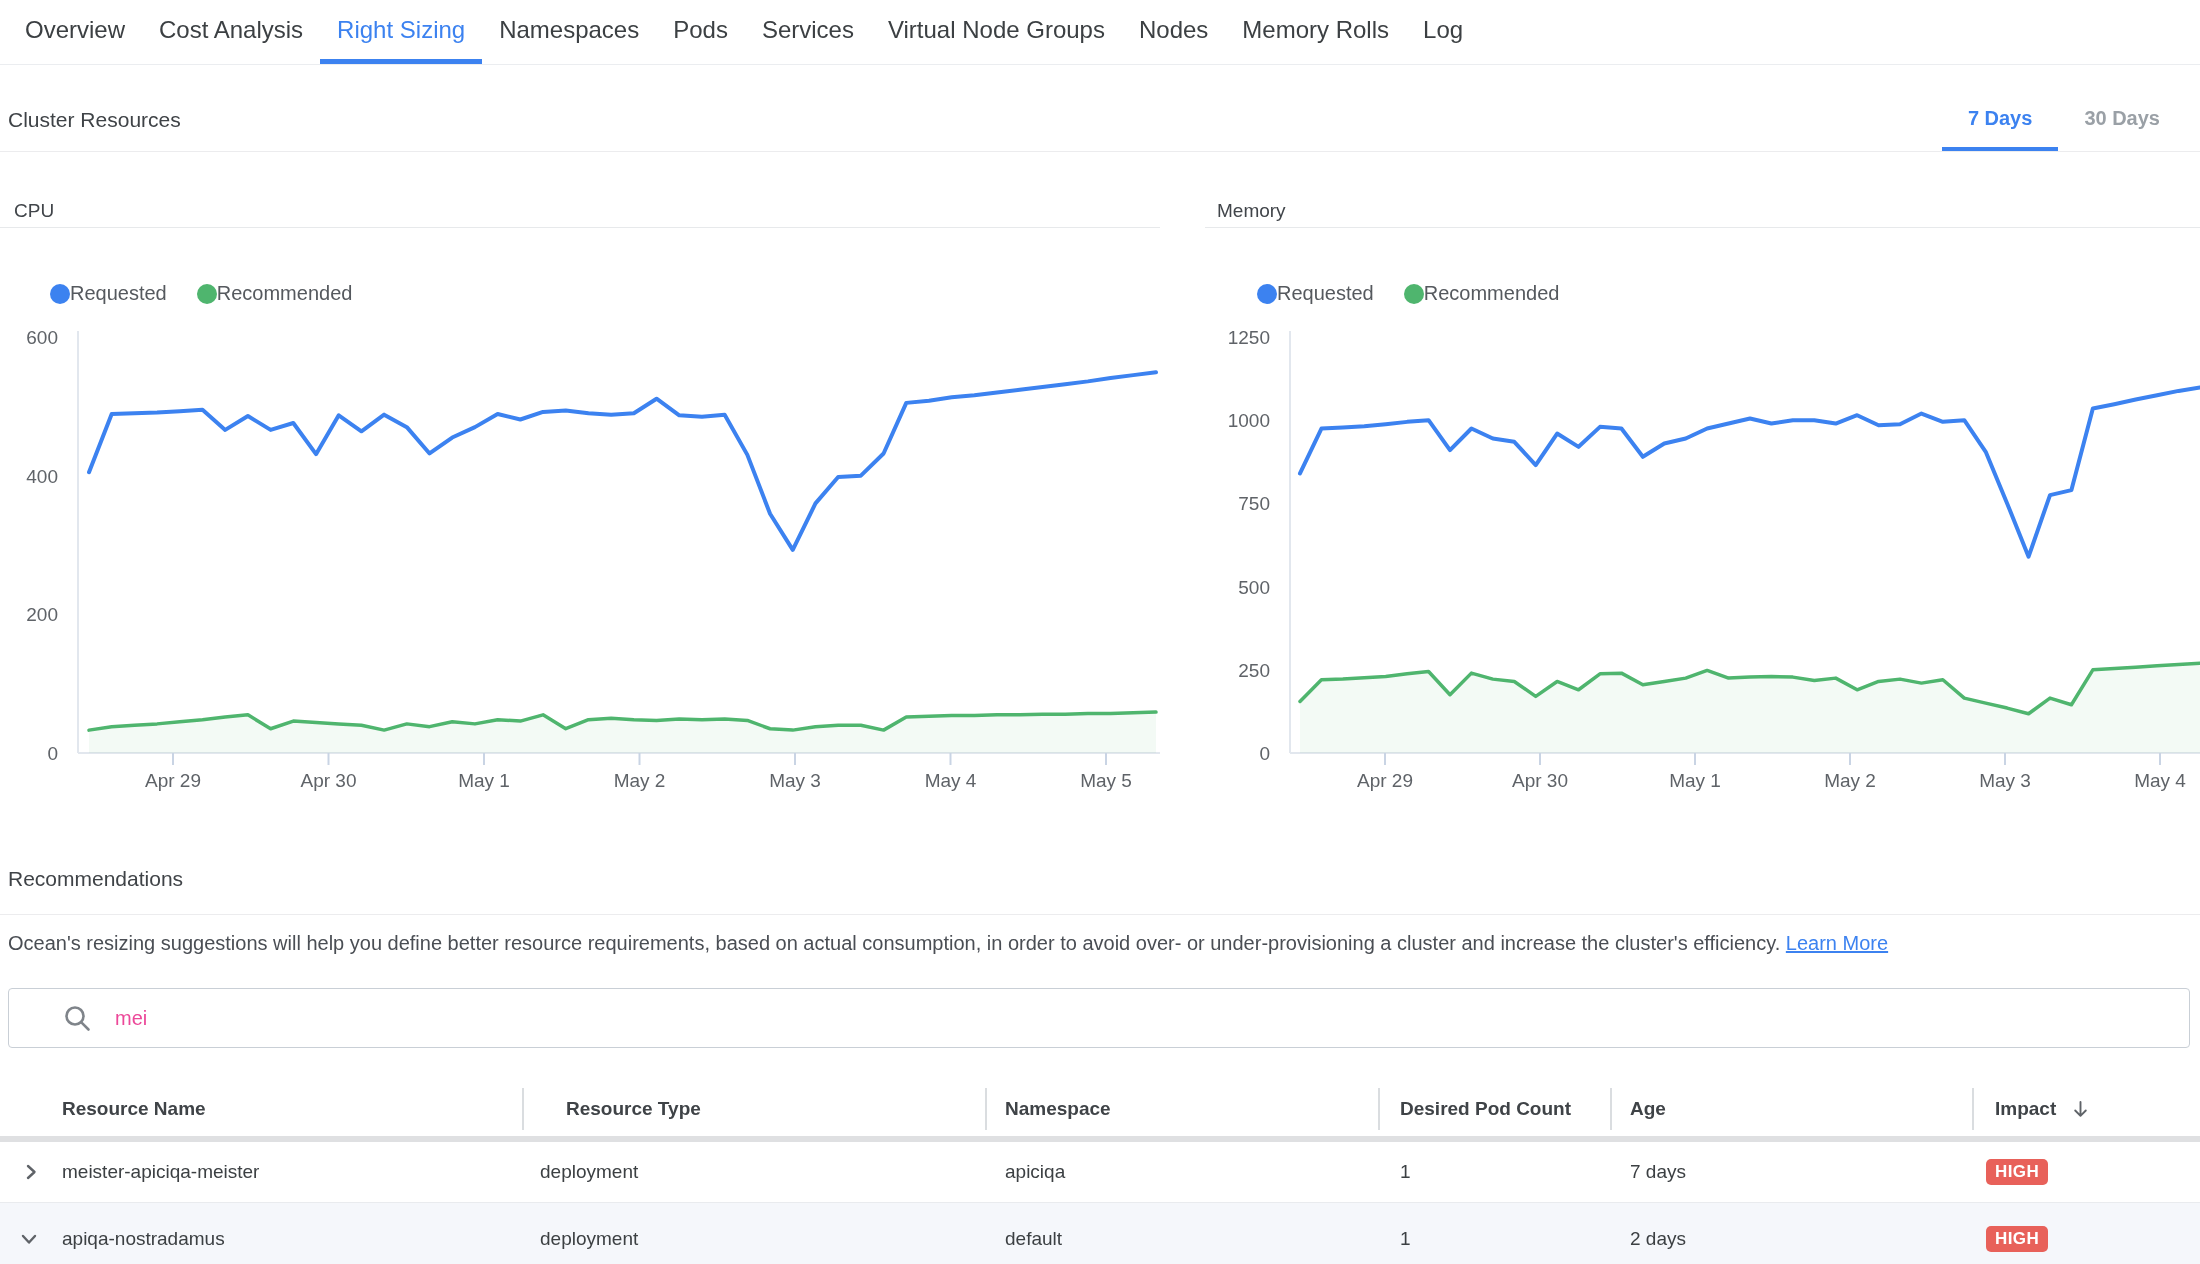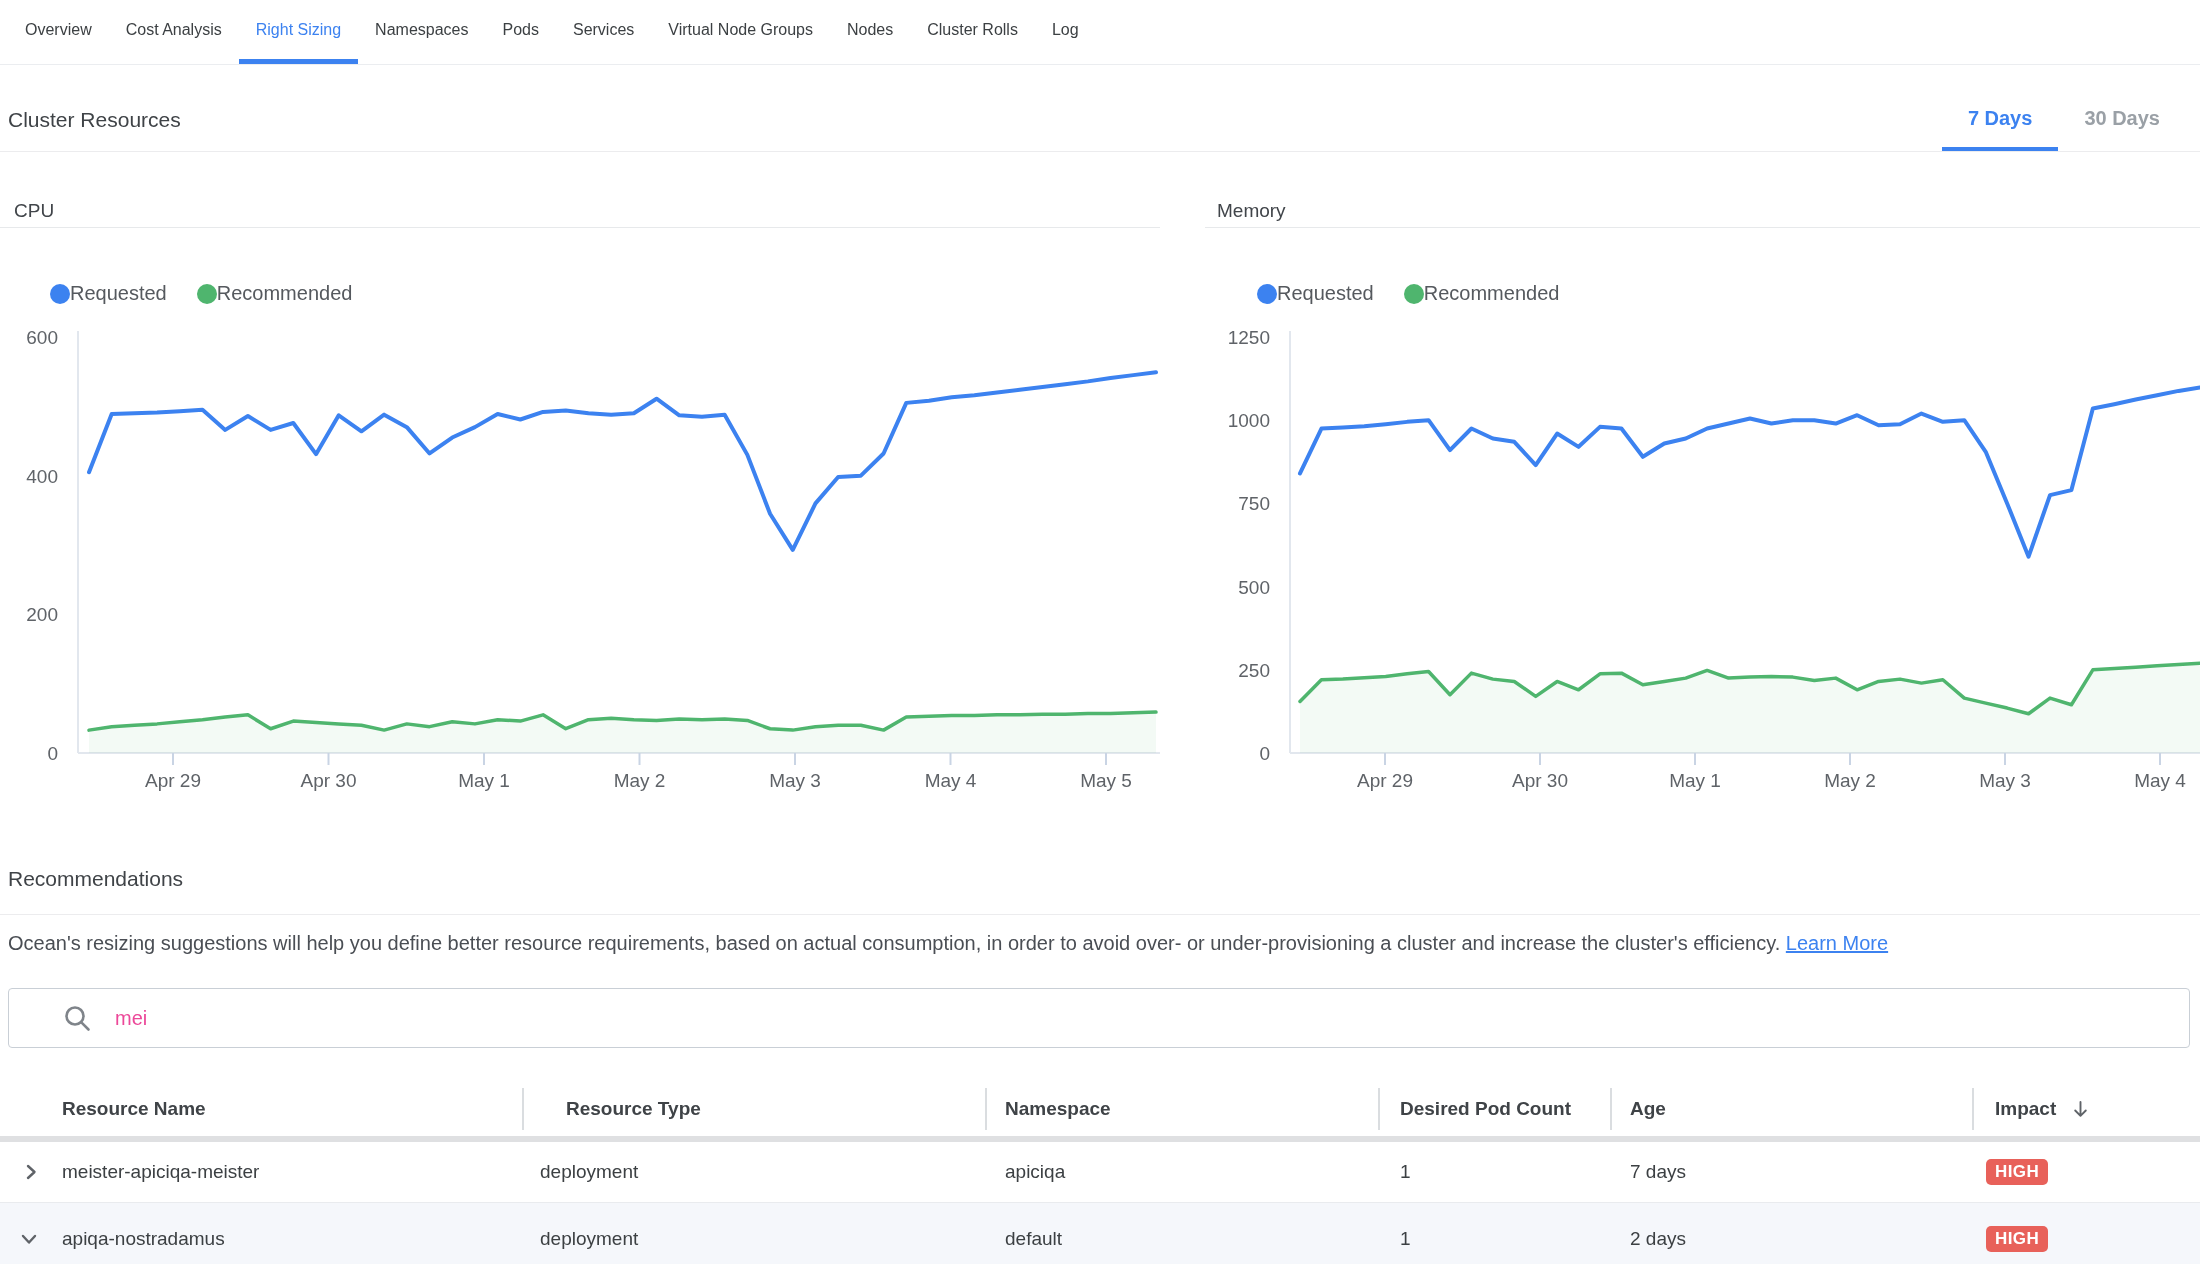--- a/index.html
+++ b/index.html
@@ -2,21 +2,21 @@
 <html><head>
 <meta charset="utf-8">
 <style>
   html,body{margin:0;padding:0;background:#fff;}
   .page{position:relative;width:2200px;height:1264px;background:#fff;overflow:hidden;
         font-family:"Liberation Sans","DejaVu Sans",sans-serif;color:#3c4043;}
 
   
   .topnav{position:absolute;top:0;left:0;right:0;height:64px;display:flex;align-items:stretch;
           padding-left:8px;border-bottom:1px solid #ebedf0;background:#fff;}
-  .tab{display:flex;align-items:center;padding:4px 17px;font-size:16px;color:#3c4043;
+  .tab{display:flex;align-items:center;padding:4px 17px;font-size:24px;color:#3c4043;
        border-bottom:5px solid transparent;box-sizing:border-box;cursor:pointer;white-space:nowrap;}
   .tab.active{color:#3c82f0;border-bottom-color:#3c82f0;}
 
   
   .section-title{position:absolute;left:8px;top:108px;font-size:21px;color:#3f4347;}
   .range-toggle{position:absolute;top:97px;right:14px;display:flex;height:55px;}
   .range-option{display:flex;align-items:flex-start;padding:10px 26px 0;font-size:20px;font-weight:700;
                 color:#9aa0a6;border-bottom:5px solid transparent;box-sizing:border-box;cursor:pointer;}
   .range-option.active{color:#3c82f0;border-bottom-color:#3c82f0;}
   .hdivider{position:absolute;left:0;right:0;height:1px;background:#ececee;}
@@ -62,21 +62,21 @@
 
   <nav class="topnav">
     <div class="tab">Overview</div>
     <div class="tab">Cost Analysis</div>
     <div class="tab active">Right Sizing</div>
     <div class="tab">Namespaces</div>
     <div class="tab">Pods</div>
     <div class="tab">Services</div>
     <div class="tab">Virtual Node Groups</div>
     <div class="tab">Nodes</div>
-    <div class="tab">Cluster Rolls</div>
+    <div class="tab">Memory Rolls</div>
     <div class="tab">Log</div>
   </nav>
 
   <div class="section-title">Cluster Resources</div>
   <div class="range-toggle">
     <div class="range-option active">7 Days</div>
     <div class="range-option">30 Days</div>
   </div>
   <div class="hdivider" style="top:151px"></div>
 

